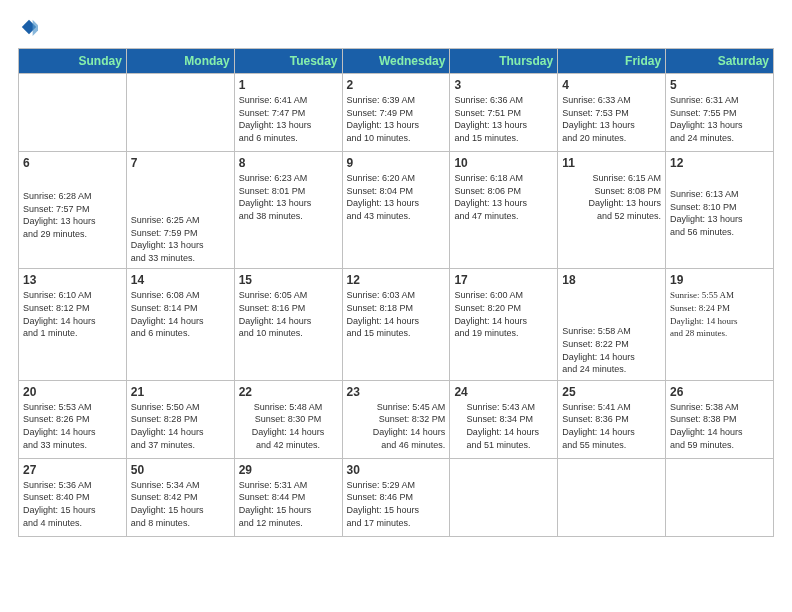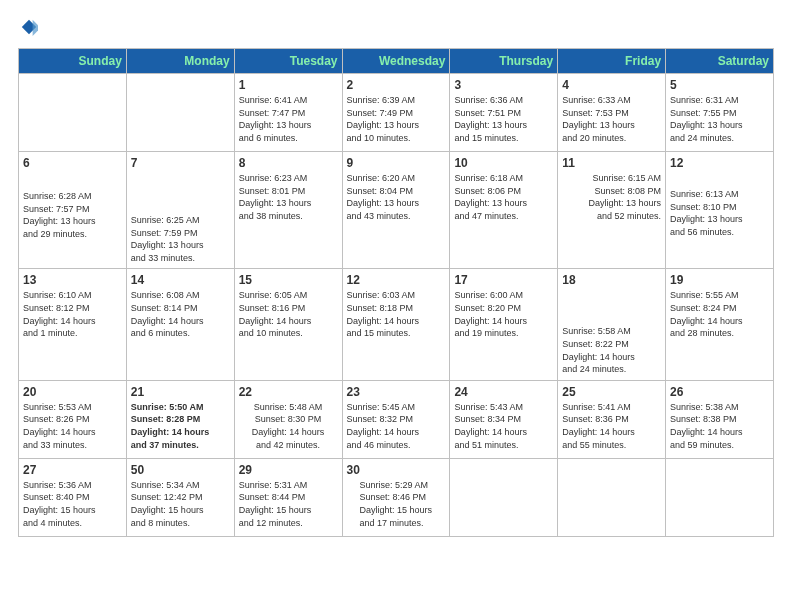--- a/index.html
+++ b/index.html
@@ -260,58 +260,58 @@
           </td>
           <td>
             <span class="day-number">18</span>
             <div class="day-info" style="white-space: pre-line; margin-top: 38px;">Sunrise: 5:58 AM
 Sunset: 8:22 PM
 Daylight: 14 hours
 and 24 minutes.</div>
           </td>
           <td>
             <span class="day-number">19</span>
-            <div class="day-info" style="white-space: pre-line;">Sunrise: 5:55 AM
+            <div class="day-info" style="white-space: pre-line; font-family: Liberation Serif, serif;">Sunrise: 5:55 AM
 Sunset: 8:24 PM
 Daylight: 14 hours
 and 28 minutes.</div>
           </td>
         </tr>
         <tr>
           <td>
             <span class="day-number">20</span>
             <div class="day-info" style="white-space: pre-line;">Sunrise: 5:53 AM
 Sunset: 8:26 PM
 Daylight: 14 hours
 and 33 minutes.</div>
           </td>
           <td>
             <span class="day-number">21</span>
-            <div class="day-info" style="white-space: pre-line; font-weight: bold;">Sunrise: 5:50 AM
+            <div class="day-info" style="white-space: pre-line;">Sunrise: 5:50 AM
 Sunset: 8:28 PM
 Daylight: 14 hours
 and 37 minutes.</div>
           </td>
           <td>
             <span class="day-number">22</span>
             <div class="day-info" style="white-space: pre-line; text-align: center;">Sunrise: 5:48 AM
 Sunset: 8:30 PM
 Daylight: 14 hours
 and 42 minutes.</div>
           </td>
           <td>
             <span class="day-number">23</span>
-            <div class="day-info" style="white-space: pre-line;">Sunrise: 5:45 AM
+            <div class="day-info" style="white-space: pre-line; text-align: right;">Sunrise: 5:45 AM
 Sunset: 8:32 PM
 Daylight: 14 hours
 and 46 minutes.</div>
           </td>
           <td>
             <span class="day-number">24</span>
-            <div class="day-info" style="white-space: pre-line;">Sunrise: 5:43 AM
+            <div class="day-info" style="white-space: pre-line; margin-left: 12px;">Sunrise: 5:43 AM
 Sunset: 8:34 PM
 Daylight: 14 hours
 and 51 minutes.</div>
           </td>
           <td>
             <span class="day-number">25</span>
             <div class="day-info" style="white-space: pre-line;">Sunrise: 5:41 AM
 Sunset: 8:36 PM
 Daylight: 14 hours
 and 55 minutes.</div>
@@ -328,34 +328,34 @@
           <td>
             <span class="day-number">27</span>
             <div class="day-info" style="white-space: pre-line;">Sunrise: 5:36 AM
 Sunset: 8:40 PM
 Daylight: 15 hours
 and 4 minutes.</div>
           </td>
           <td>
             <span class="day-number">50</span>
             <div class="day-info" style="white-space: pre-line;">Sunrise: 5:34 AM
-Sunset: 12:42 PM
+Sunset: 8:42 PM
 Daylight: 15 hours
 and 8 minutes.</div>
           </td>
           <td>
             <span class="day-number">29</span>
             <div class="day-info" style="white-space: pre-line;">Sunrise: 5:31 AM
 Sunset: 8:44 PM
 Daylight: 15 hours
 and 12 minutes.</div>
           </td>
           <td>
             <span class="day-number">30</span>
-            <div class="day-info" style="white-space: pre-line; margin-left: 13px;">Sunrise: 5:29 AM
+            <div class="day-info" style="white-space: pre-line;">Sunrise: 5:29 AM
 Sunset: 8:46 PM
 Daylight: 15 hours
 and 17 minutes.</div>
           </td>
           <td class="empty-cell"></td>
           <td class="empty-cell"></td>
           <td class="empty-cell"></td>
         </tr>
       </tbody>
   </table>

